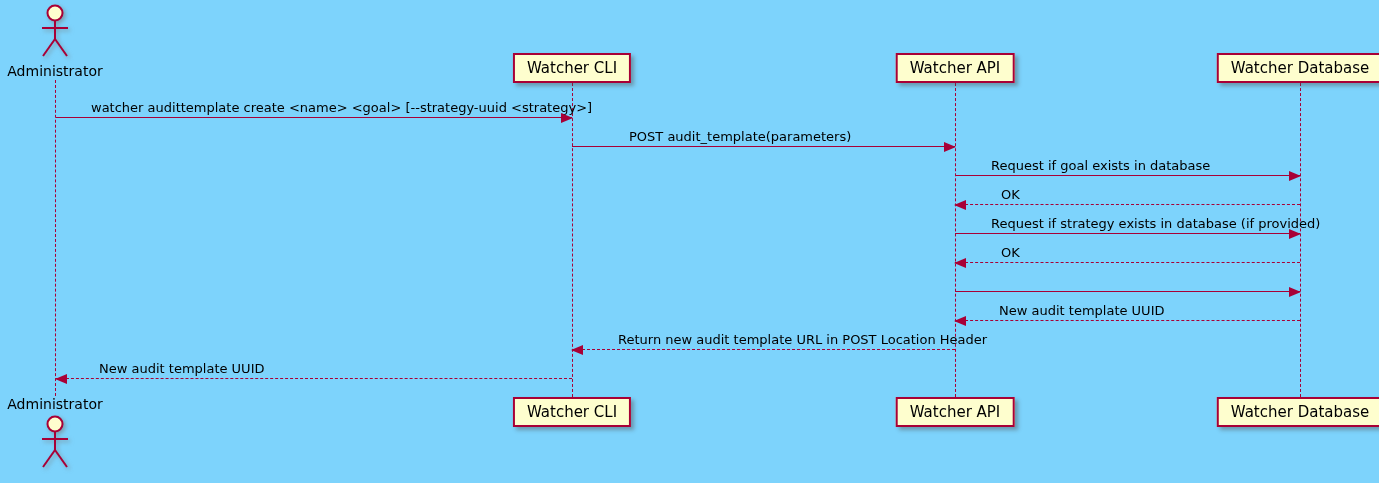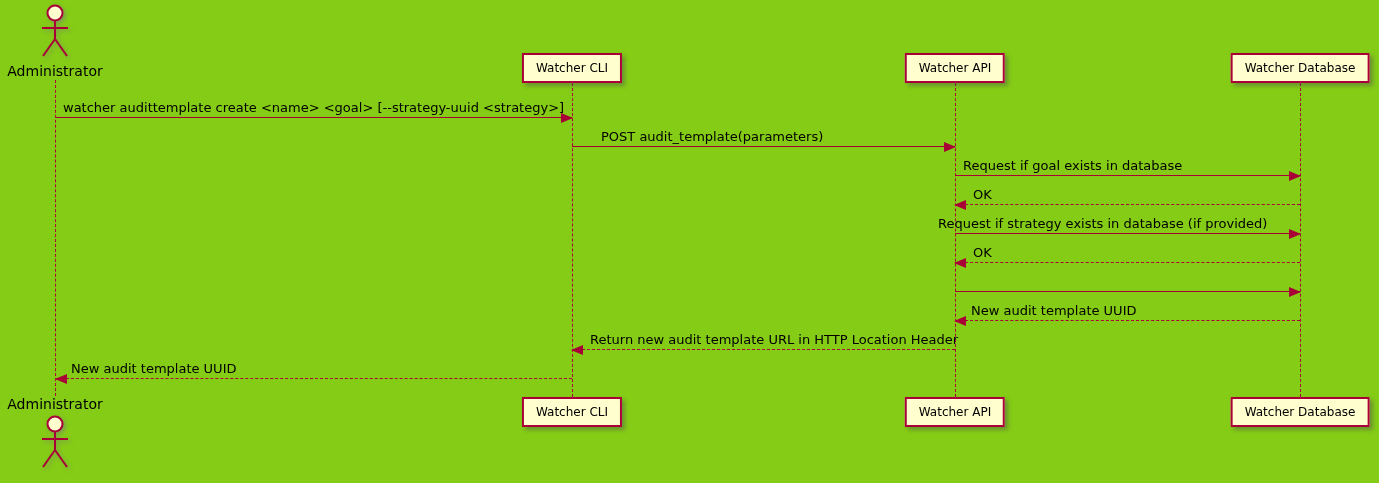--- a/index.html
+++ b/index.html
@@ -4,36 +4,36 @@
 <style>
   :root{
     --stroke:#A80036;
     --fill:#FEFECE;
     --text:#000000;
   }
   html,body{margin:0;padding:0;background:#ffffff;}
   #canvas{
     position:relative;
     width:1379px;height:483px;
-    background:#84cc16;
+    background:#7dd3fc;
     font-family:"DejaVu Sans", sans-serif;
     color:var(--text);
     overflow:hidden;
   }
   .lifeline{
     position:absolute;width:0;
     border-left:1px dashed var(--stroke);
   }
   .pbox{
     position:absolute;height:30px;
     background:var(--fill);
     border:2px solid var(--stroke);
     box-sizing:border-box;
     display:flex;align-items:center;justify-content:center;
-    font-size:12px;white-space:nowrap;
+    font-size:15px;white-space:nowrap;
     padding:0 12px;
     transform:translateX(-50%);
     box-shadow:3px 3px 4px rgba(80,80,80,0.45);
   }
   .actor-label{
     position:absolute;
     font-size:14px;white-space:nowrap;
     transform:translateX(-50%);
   }
   .actor-svg{
@@ -54,20 +54,21 @@
   .head.left{
     left:-1px;
     border-right:12px solid var(--stroke);
     border-top:5px solid transparent;
     border-bottom:5px solid transparent;
   }
   .mlabel{
     position:absolute;
     font-size:13px;line-height:15px;
     white-space:nowrap;
+    margin-left:28px;
   }
 </style>
 </head>
 <body>
 
 <div id="canvas">
 
   <div class="lifeline" style="left:55px;top:80px;height:316px;"></div>
   <div class="lifeline" style="left:572px;top:83px;height:314px;"></div>
   <div class="lifeline" style="left:955px;top:83px;height:314px;"></div>
@@ -105,40 +106,40 @@
   <div class="mlabel" style="left:963px;top:158px;">Request if goal exists in database</div>
   <div class="arr solid" style="left:955px;top:175px;width:345px;">
       <span class="head right"></span>
     </div>
 
   <div class="mlabel" style="left:973px;top:187px;">OK</div>
   <div class="arr dashed" style="left:955px;top:204px;width:345px;">
       <span class="head left"></span>
     </div>
 
-  <div class="mlabel" style="left:938px;top:216px;">Request if strategy exists in database (if provided)</div>
+  <div class="mlabel" style="left:963px;top:216px;">Request if strategy exists in database (if provided)</div>
   <div class="arr solid" style="left:955px;top:233px;width:345px;">
       <span class="head right"></span>
     </div>
 
   <div class="mlabel" style="left:973px;top:245px;">OK</div>
   <div class="arr dashed" style="left:955px;top:262px;width:345px;">
       <span class="head left"></span>
     </div>
 
   <div class="arr solid" style="left:955px;top:291px;width:345px;">
       <span class="head right"></span>
     </div>
 
   <div class="mlabel" style="left:971px;top:303px;">New audit template UUID</div>
   <div class="arr dashed" style="left:955px;top:320px;width:345px;">
       <span class="head left"></span>
     </div>
 
-  <div class="mlabel" style="left:590px;top:332px;">Return new audit template URL in HTTP Location Header</div>
+  <div class="mlabel" style="left:590px;top:332px;">Return new audit template URL in POST Location Header</div>
   <div class="arr dashed" style="left:572px;top:349px;width:383px;">
       <span class="head left"></span>
     </div>
 
   <div class="mlabel" style="left:71px;top:361px;">New audit template UUID</div>
   <div class="arr dashed" style="left:56px;top:378px;width:516px;">
       <span class="head left"></span>
     </div>
 
   <div class="pbox" style="left:572px;top:397px;">

